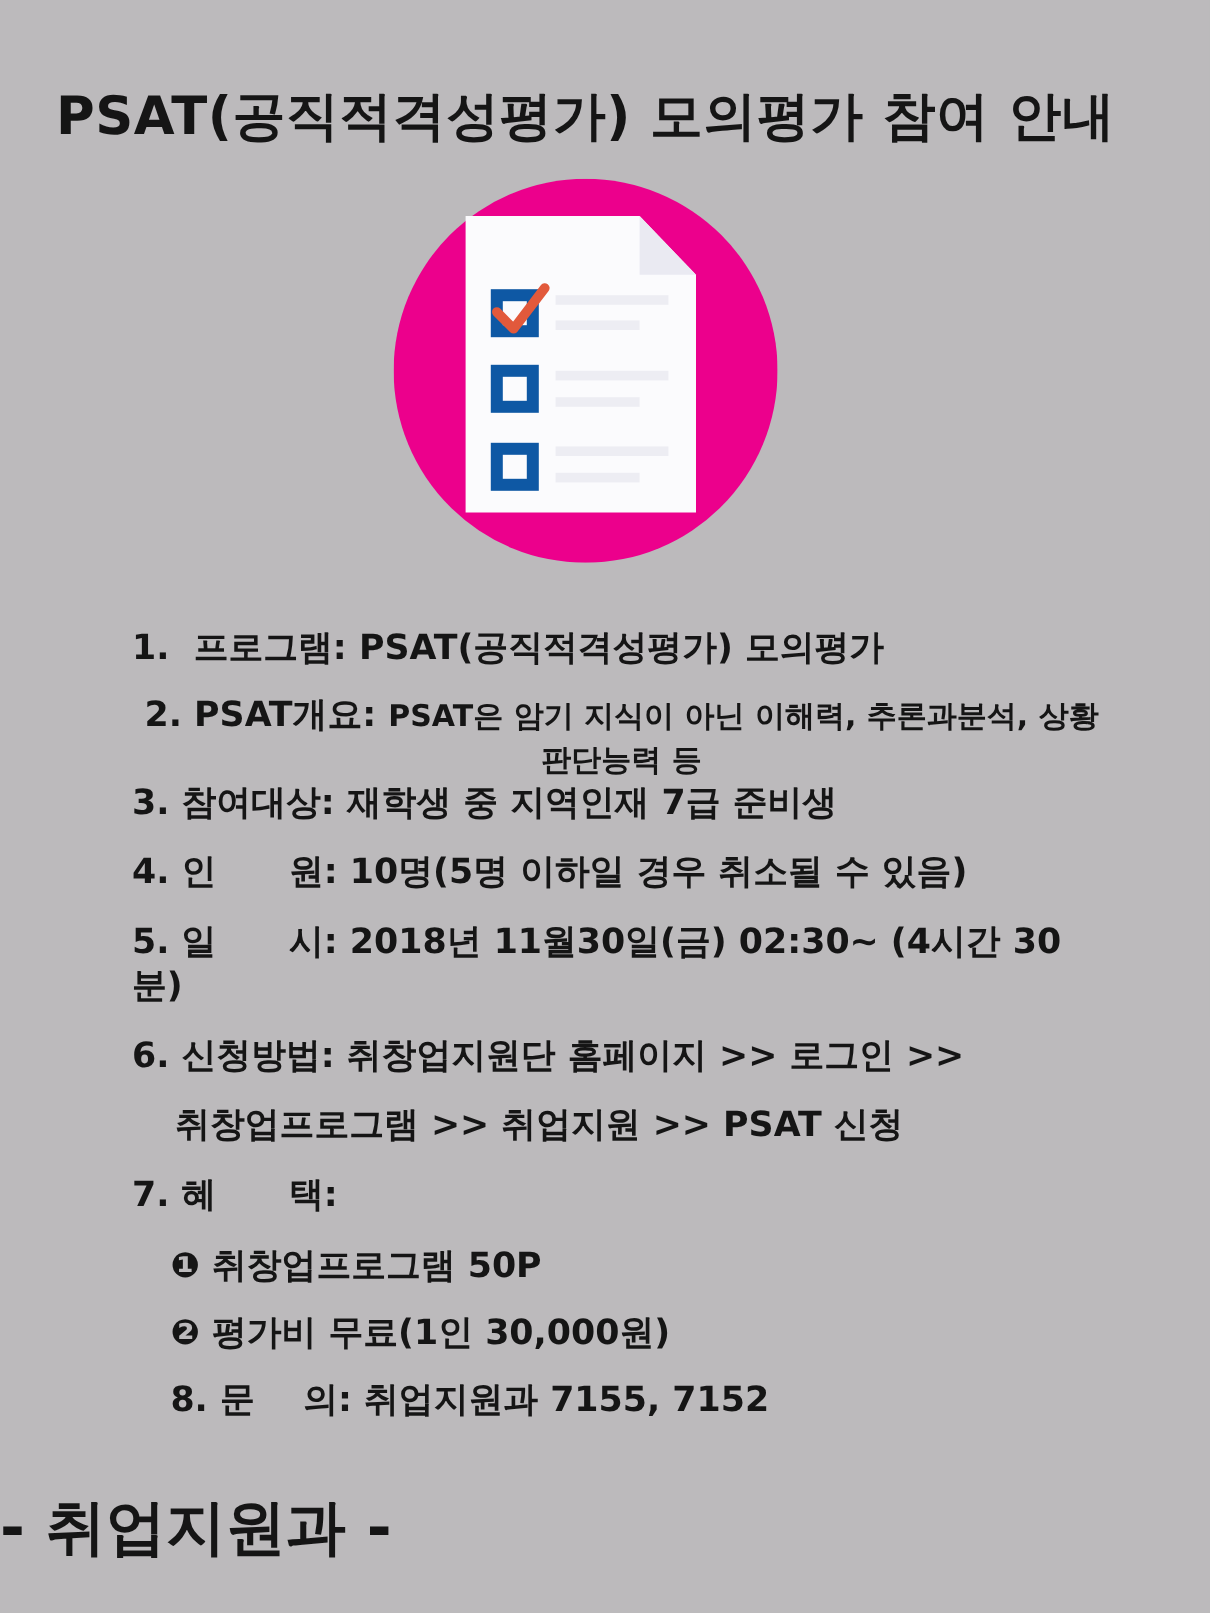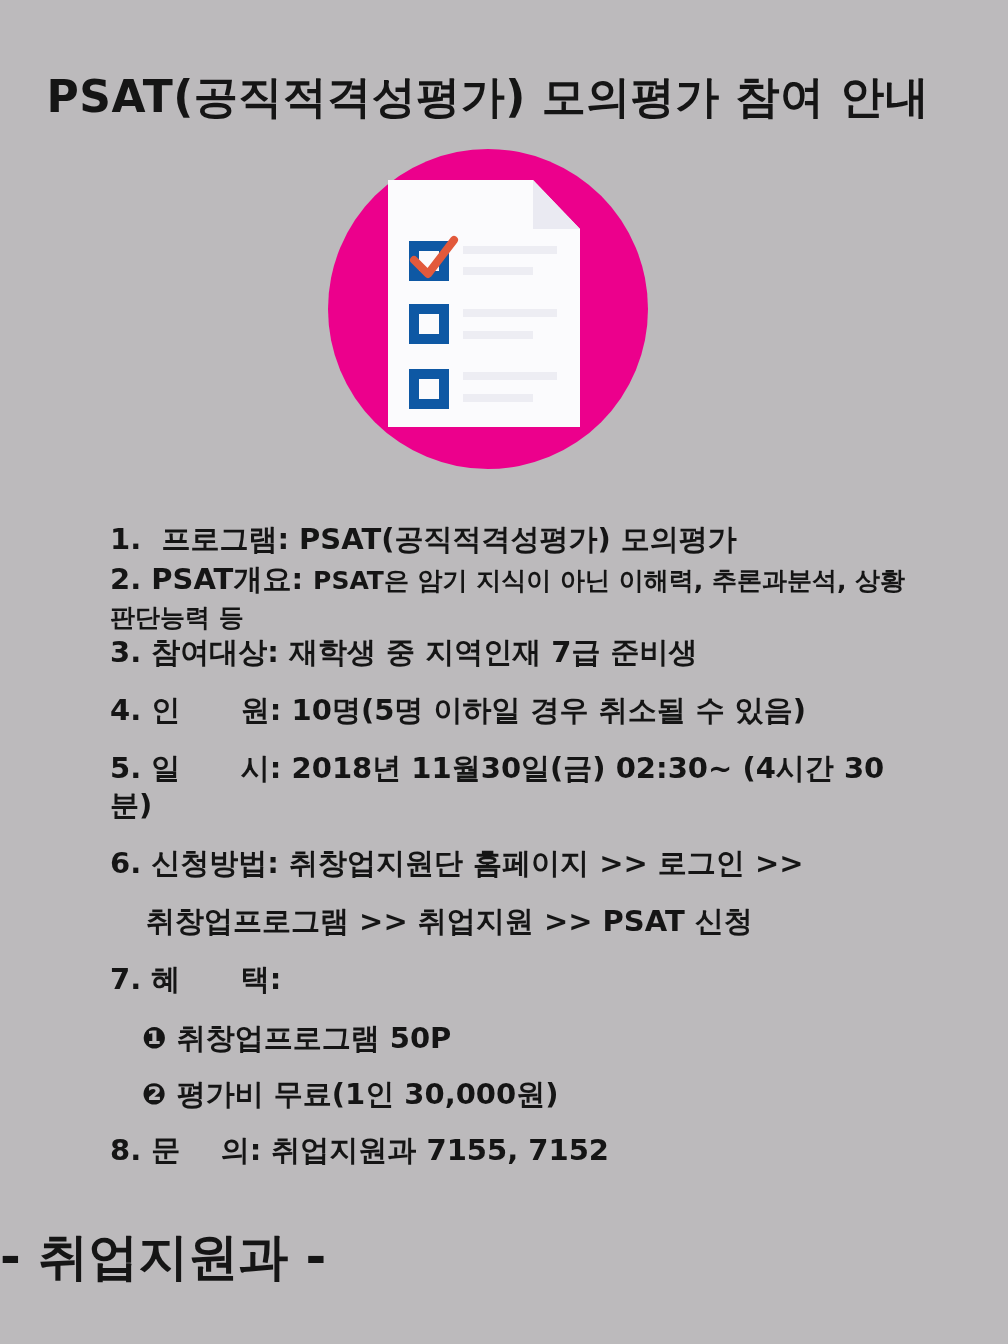--- a/index.html
+++ b/index.html
@@ -37,30 +37,30 @@
     box-sizing: border-box;
     padding: 52px 50px 0 110px;
     font-size: 29px;
     font-weight: 700;
   }
   .item {
     margin: 0 0 22px 0;
     line-height: 1.25;
     white-space: pre-wrap;
   }
-  .item-1 { margin-bottom: 4px; }
-  .item-2 { margin-bottom: 0; }
+  .item-1 { margin-bottom: 20px; }
+  .item-2 { margin-bottom: 0; text-align: center; }
   .item-2-cont {
     margin-bottom: 16px;
     padding-left: 36px;
   }
   .detail-text { font-size: 25px; }
   .item-6-line2 { padding-left: 36px; }
   .benefit { padding-left: 32px; margin-bottom: 20px; }
-  .item-8 { margin-bottom: 0; }
+  .item-8 { margin-bottom: 0; margin-left: 32px; }
   .footer {
     margin-top: 56px;
     font-size: 50px;
     font-weight: 700;
     white-space: pre-wrap;
   }
 </style>
 </head>
 <body>
 

